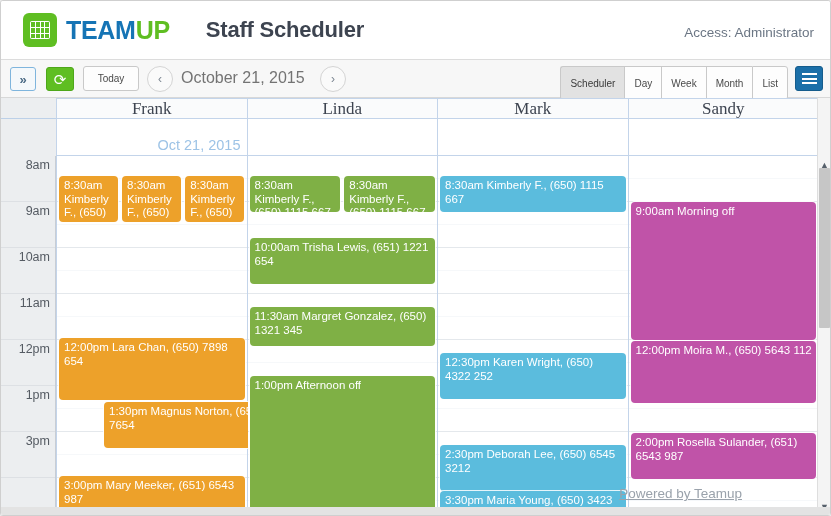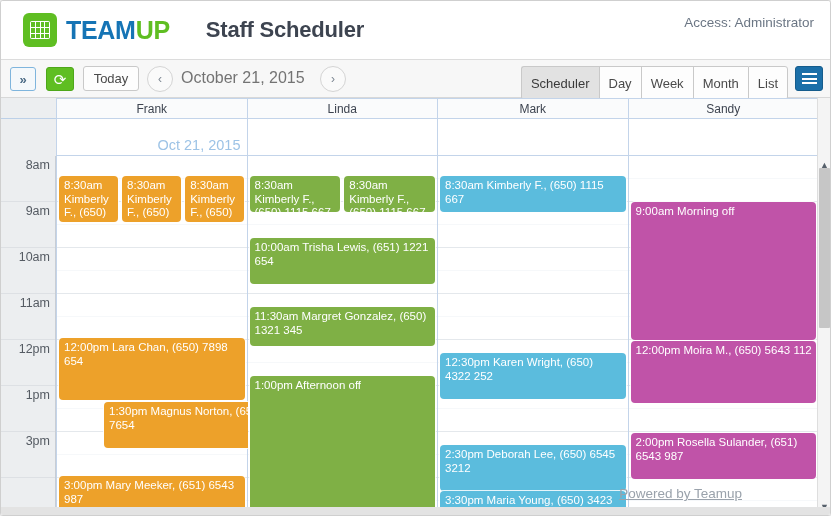--- a/index.html
+++ b/index.html
@@ -36,33 +36,33 @@
   .logo-grid i.top { background:#5fbe22; }
   .logo-text { font-size:25px; font-weight:bold; letter-spacing:-0.3px; margin-left:9px; }
   .logo-text .team { color:#1574b5; }
   .logo-text .up { color:#5fbe22; }
   .app-title {
     margin-left:36px; font-size:22px; color:#3d4450; font-weight:bold;
     letter-spacing:-0.2px;
     text-align:right;
   }
   .access {
-    position:absolute; right:18px; top:14px;
+    position:absolute; right:18px; top:24px;
     font-size:13.5px; color:#6b7684;
   }
 
   
   .toolbar {
     position:absolute; left:0; top:59px; width:831px; height:38px;
     background:#f7f7f7; border-bottom:1px solid #d8d8d8;
   }
   .btn {
     font-family:"Liberation Sans", sans-serif;
     background:#fdfdfd; border:1px solid #c9c9c9; border-radius:3px;
-    color:#4a4a4a; font-size:13px; cursor:pointer;
+    color:#4a4a4a; font-size:10px; cursor:pointer;
     display:inline-flex; align-items:center; justify-content:center;
   }
   .tb-expand {
     position:absolute; left:9px; top:7px; width:26px; height:24px;
     border:1px solid #7fb5dd; color:#4a6a85; font-weight:bold; font-size:13px;
     background:#f4f8fb; border-radius:3px;
   }
   .tb-refresh {
     position:absolute; left:45px; top:7px; width:28px; height:24px;
     background:#5fbe22; border:1px solid #4ea71a; border-radius:3px;
@@ -98,24 +98,25 @@
   .cal {
     position:absolute; left:0; top:97px; width:831px; height:419px;
     background:#fff;
   }
   .colhead {
     position:absolute; left:0; top:0; width:818px; height:21px;
     display:flex;
   }
   .colhead .spacer { width:55px; background:#eceef0; border-bottom:1px solid #bcd0e8; }
   .colhead .hcell {
-    flex:1 1 0; text-align:center; font-size:12px; color:#3d4450;
+    flex:1 1 0; text-align:center; font-size:17px; color:#3d4450;
     background:#fafbfc;
     border-left:1px solid #c3d4ea; border-top:1px solid #c3d4ea; border-bottom:1px solid #c3d4ea;
     line-height:20px;
+    font-family:Liberation Serif, serif;
   }
   .colhead .hcell:last-child { border-right:1px solid #c3d4ea; }
 
   .daterow {
     position:absolute; left:0; top:21px; width:818px; height:37px; display:flex;
   }
   .daterow .spacer { width:55px; background:#eceef0; }
   .daterow .dcell {
     flex:1 1 0; background:#fff;
     border-left:1px solid #c3d4ea; border-bottom:1px solid #c3d4ea;

